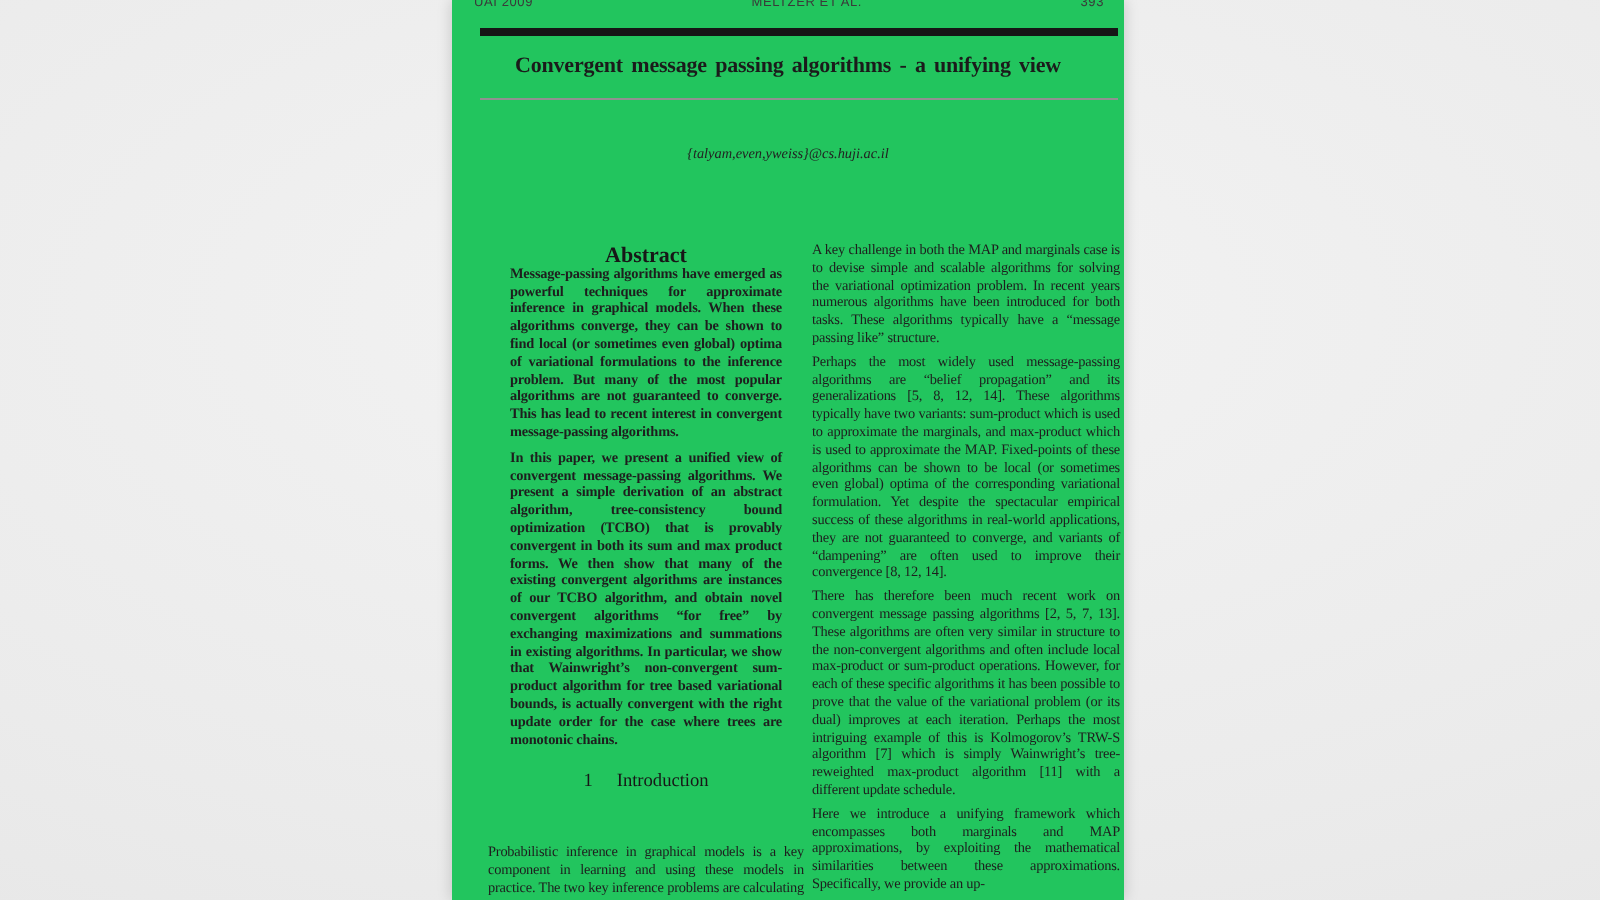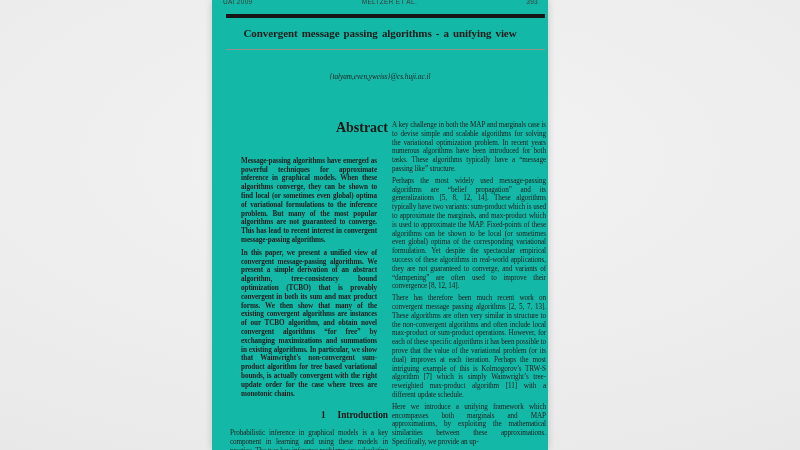--- a/index.html
+++ b/index.html
@@ -5,23 +5,23 @@
   html, body { margin: 0; padding: 0; }
   body {
     width: 800px; height: 450px;
     overflow: hidden;
     background: radial-gradient(130% 110% at 50% 35%, #f3f3f3 0%, #ebebeb 55%, #e3e3e3 100%);
     font-family: "Liberation Serif", serif;
     position: relative;
   }
   .page {
     position: absolute;
-    left: 212px; top: 0;
+    left: 226px; top: 0;
     width: 336px; height: 450px;
-    background: #14b8a6;
+    background: #22c55e;
     box-shadow: 0 0 7px rgba(0,0,0,0.18);
     overflow: hidden;
   }
   .running-header {
     position: absolute; top: -2px; left: 11px; right: 10px;
     display: flex; justify-content: space-between; align-items: flex-start;
     font-family: "Liberation Sans", sans-serif;
     font-size: 6.5px; color: #3a3a3a; letter-spacing: 0.3px;
   }
   .rule-thick {
@@ -48,28 +48,28 @@
   .author-email { font-style: italic; font-size: 7.2px; }
   .col {
     position: absolute; top: 121px;
     color: #1e1e1e;
     font-size: 7.2px; line-height: 8.8px;
     text-align: justify; letter-spacing: -0.1px;
   }
   .col-left  { left: 18px;  width: 158px; }
   .col-right { left: 180px; width: 154px; }
   .abstract-heading {
-    text-align: right; font-weight: bold; font-size: 14px;
-    color: #171717; margin: 3px 0 24px 0; letter-spacing: 0;
+    text-align: center; font-weight: bold; font-size: 11px;
+    color: #171717; margin: 3px 0 0 0; letter-spacing: 0;
   }
   .abstract-body { margin: 0 11px; }
   .abstract-body p { margin: 0 0 4px 0; font-weight: bold; }
   .section-heading {
-    font-weight: bold; font-size: 9.3px; color: #171717;
-    margin: 13px 0 9px 0; text-align: right; letter-spacing: 0;
+    font-weight: normal; font-size: 9.3px; color: #171717;
+    margin: 13px 0 26px 0; text-align: center; letter-spacing: 0;
   }
   .section-number { display: inline-block; margin-right: 12px; }
   .body-par { margin: 0 0 3px 0; }
 </style>
 </head>
 <body>
 
 <div class="page">
 
   <div class="running-header">

